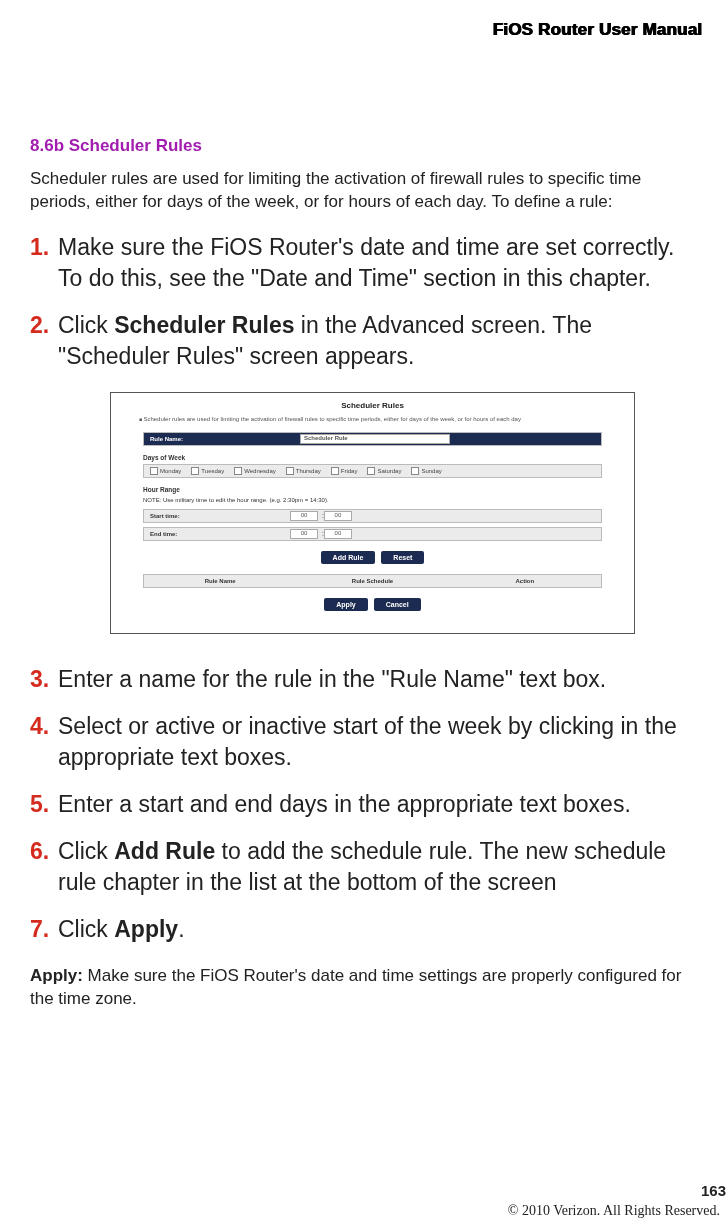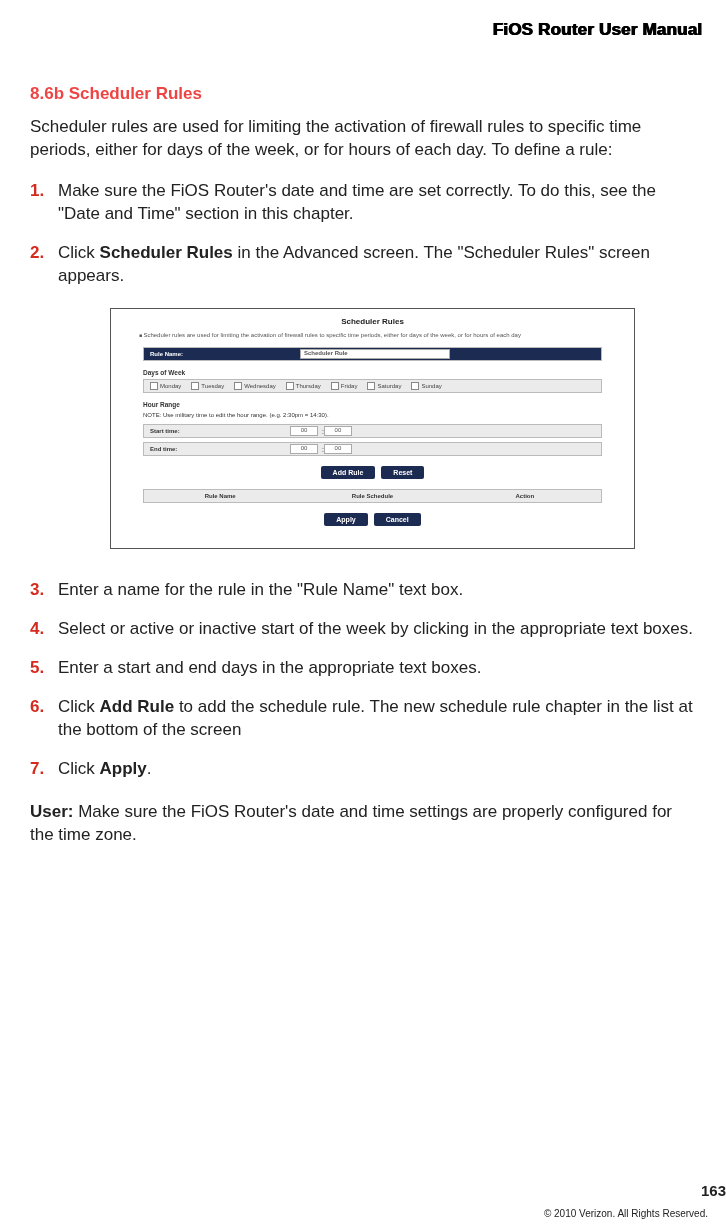--- a/index.html
+++ b/index.html
@@ -12,44 +12,44 @@
     position: relative;
     padding: 20px 30px 0 30px;
   }
   .header {
     text-align: right;
     font-weight: 900;
     font-size: 17px;
     letter-spacing: 0.2px;
     color: #000;
     margin-right: -6px;
-    margin-bottom: 44px;
+    margin-bottom: 96px;
     text-shadow: 0px 0 0 #000, 1px 0 0 #000;
   }
   .section-title {
-    color: #ef4444;
+    color: #a21caf;
     font-weight: 700;
     font-size: 17px;
     margin-bottom: 12px;
   }
   .intro {
     font-size: 17px;
     line-height: 1.35;
     margin-bottom: 18px;
   }
   ol.steps {
     list-style: none;
     counter-reset: step;
     margin-bottom: 20px;
   }
   ol.steps > li {
     counter-increment: step;
     position: relative;
     padding-left: 28px;
-    font-size: 17px;
+    font-size: 23px;
     line-height: 1.35;
     margin-bottom: 16px;
   }
   ol.steps > li::before {
     content: counter(step) ".";
     position: absolute;
     left: 0;
     font-weight: 700;
     color: #d52b1e;
   }
@@ -172,23 +172,24 @@
     bottom: 28px;
     left: 0;
     width: 100%;
     text-align: right;
     font-weight: 700;
     font-size: 15px;
   }
   .copyright {
     position: absolute;
     bottom: 8px;
-    right: 18px;
-    font-size: 10px;
+    right: 6px;
+    font-size: 14px;
     color: #222;
+    font-family: Liberation Serif, serif;
   }
 </style>
 </head>
 <body>
 
 <div class="header">FiOS Router User Manual</div>
 
 <div class="section-title">8.6b  Scheduler Rules</div>
 
 <p class="intro">Scheduler rules are used for limiting the activation of firewall rules to specific time periods, either for days of the week, or for hours of each day.  To define a rule:</p>
@@ -260,17 +261,17 @@
   <li><span>Enter a start and end days in the appropriate text boxes.</span></li>
   <li>
     <span>Click </span><span class="b">Add Rule</span><span> to add the schedule rule. The new schedule rule chapter in the list at the bottom of the screen</span>
   </li>
   <li>
     <span>Click </span><span class="b">Apply</span><span>.</span>
   </li>
 </ol>
 
 <p class="note-para">
-  <span class="b">User:</span><span> Make sure the FiOS Router's date and time settings are properly configured for the time zone.</span>
+  <span class="b">Apply:</span><span> Make sure the FiOS Router's date and time settings are properly configured for the time zone.</span>
 </p>
 
 <div class="pagenum">163</div>
 <div class="copyright">© 2010 Verizon. All Rights Reserved.</div>
 
 </body></html>

